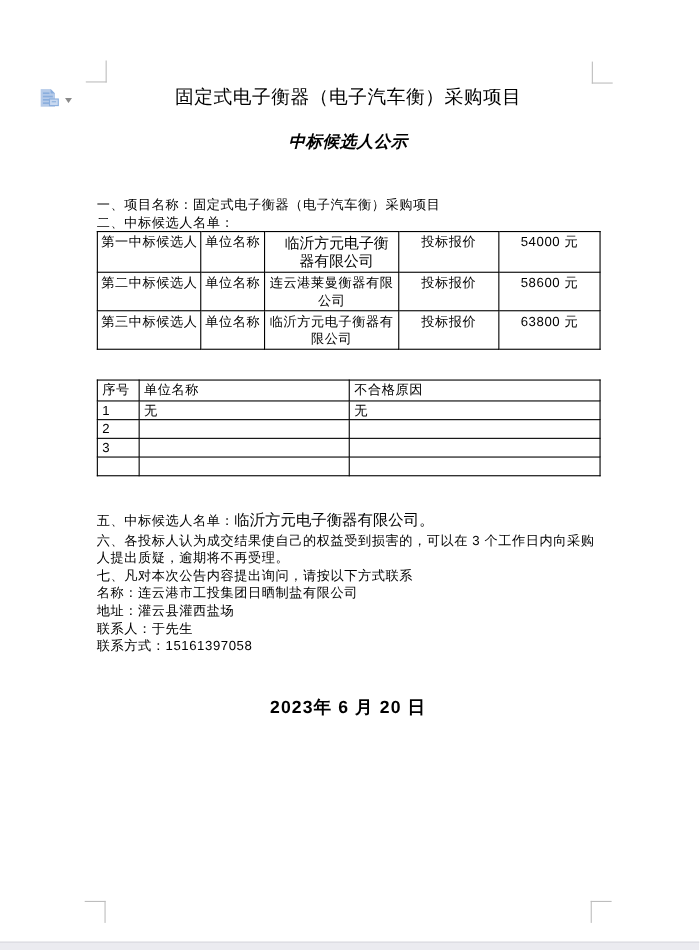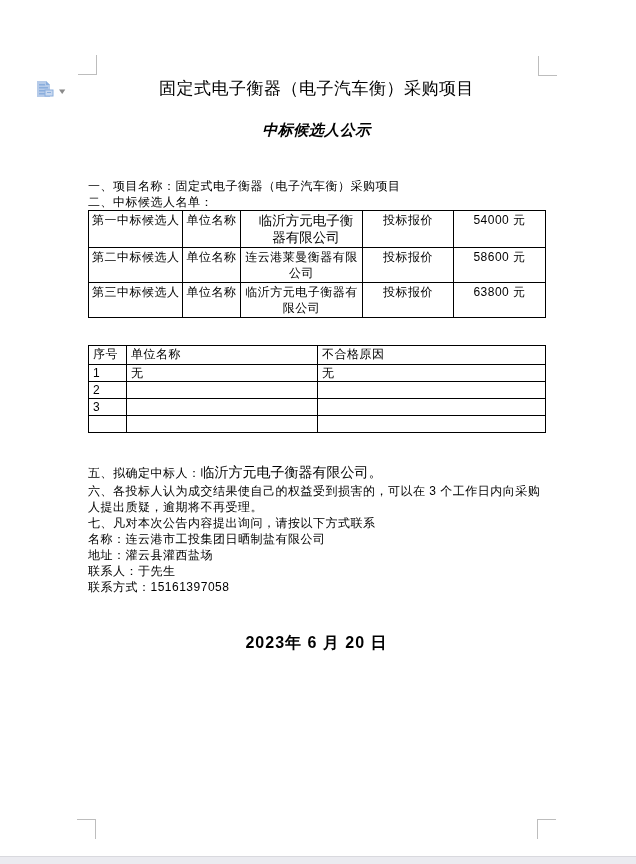--- a/index.html
+++ b/index.html
@@ -193,21 +193,21 @@
         <td></td>
       </tr>
       <tr>
         <td></td>
         <td></td>
         <td></td>
       </tr>
     </tbody>
       </table>
 
-    <p class="body-line sec5"><span>五、拟确定中标人：</span><span class="winner-company">临沂方元电子衡器有限公司。</span></p>
+    <p class="body-line sec5"><span>五、中标候选人名单：</span><span class="winner-company">临沂方元电子衡器有限公司。</span></p>
 
     <p class="body-line">六、各投标人认为成交结果使自己的权益受到损害的，可以在 3 个工作日内向采购人提出质疑，逾期将不再受理。</p>
     <p class="body-line">七、凡对本次公告内容提出询问，请按以下方式联系</p>
     <p class="body-line">名称：连云港市工投集团日晒制盐有限公司</p>
     <p class="body-line">地址：灌云县灌西盐场</p>
     <p class="body-line">联系人：于先生</p>
     <p class="body-line">联系方式：15161397058</p>
 
     <p class="doc-date">2023年 6 月 20 日</p>
 

